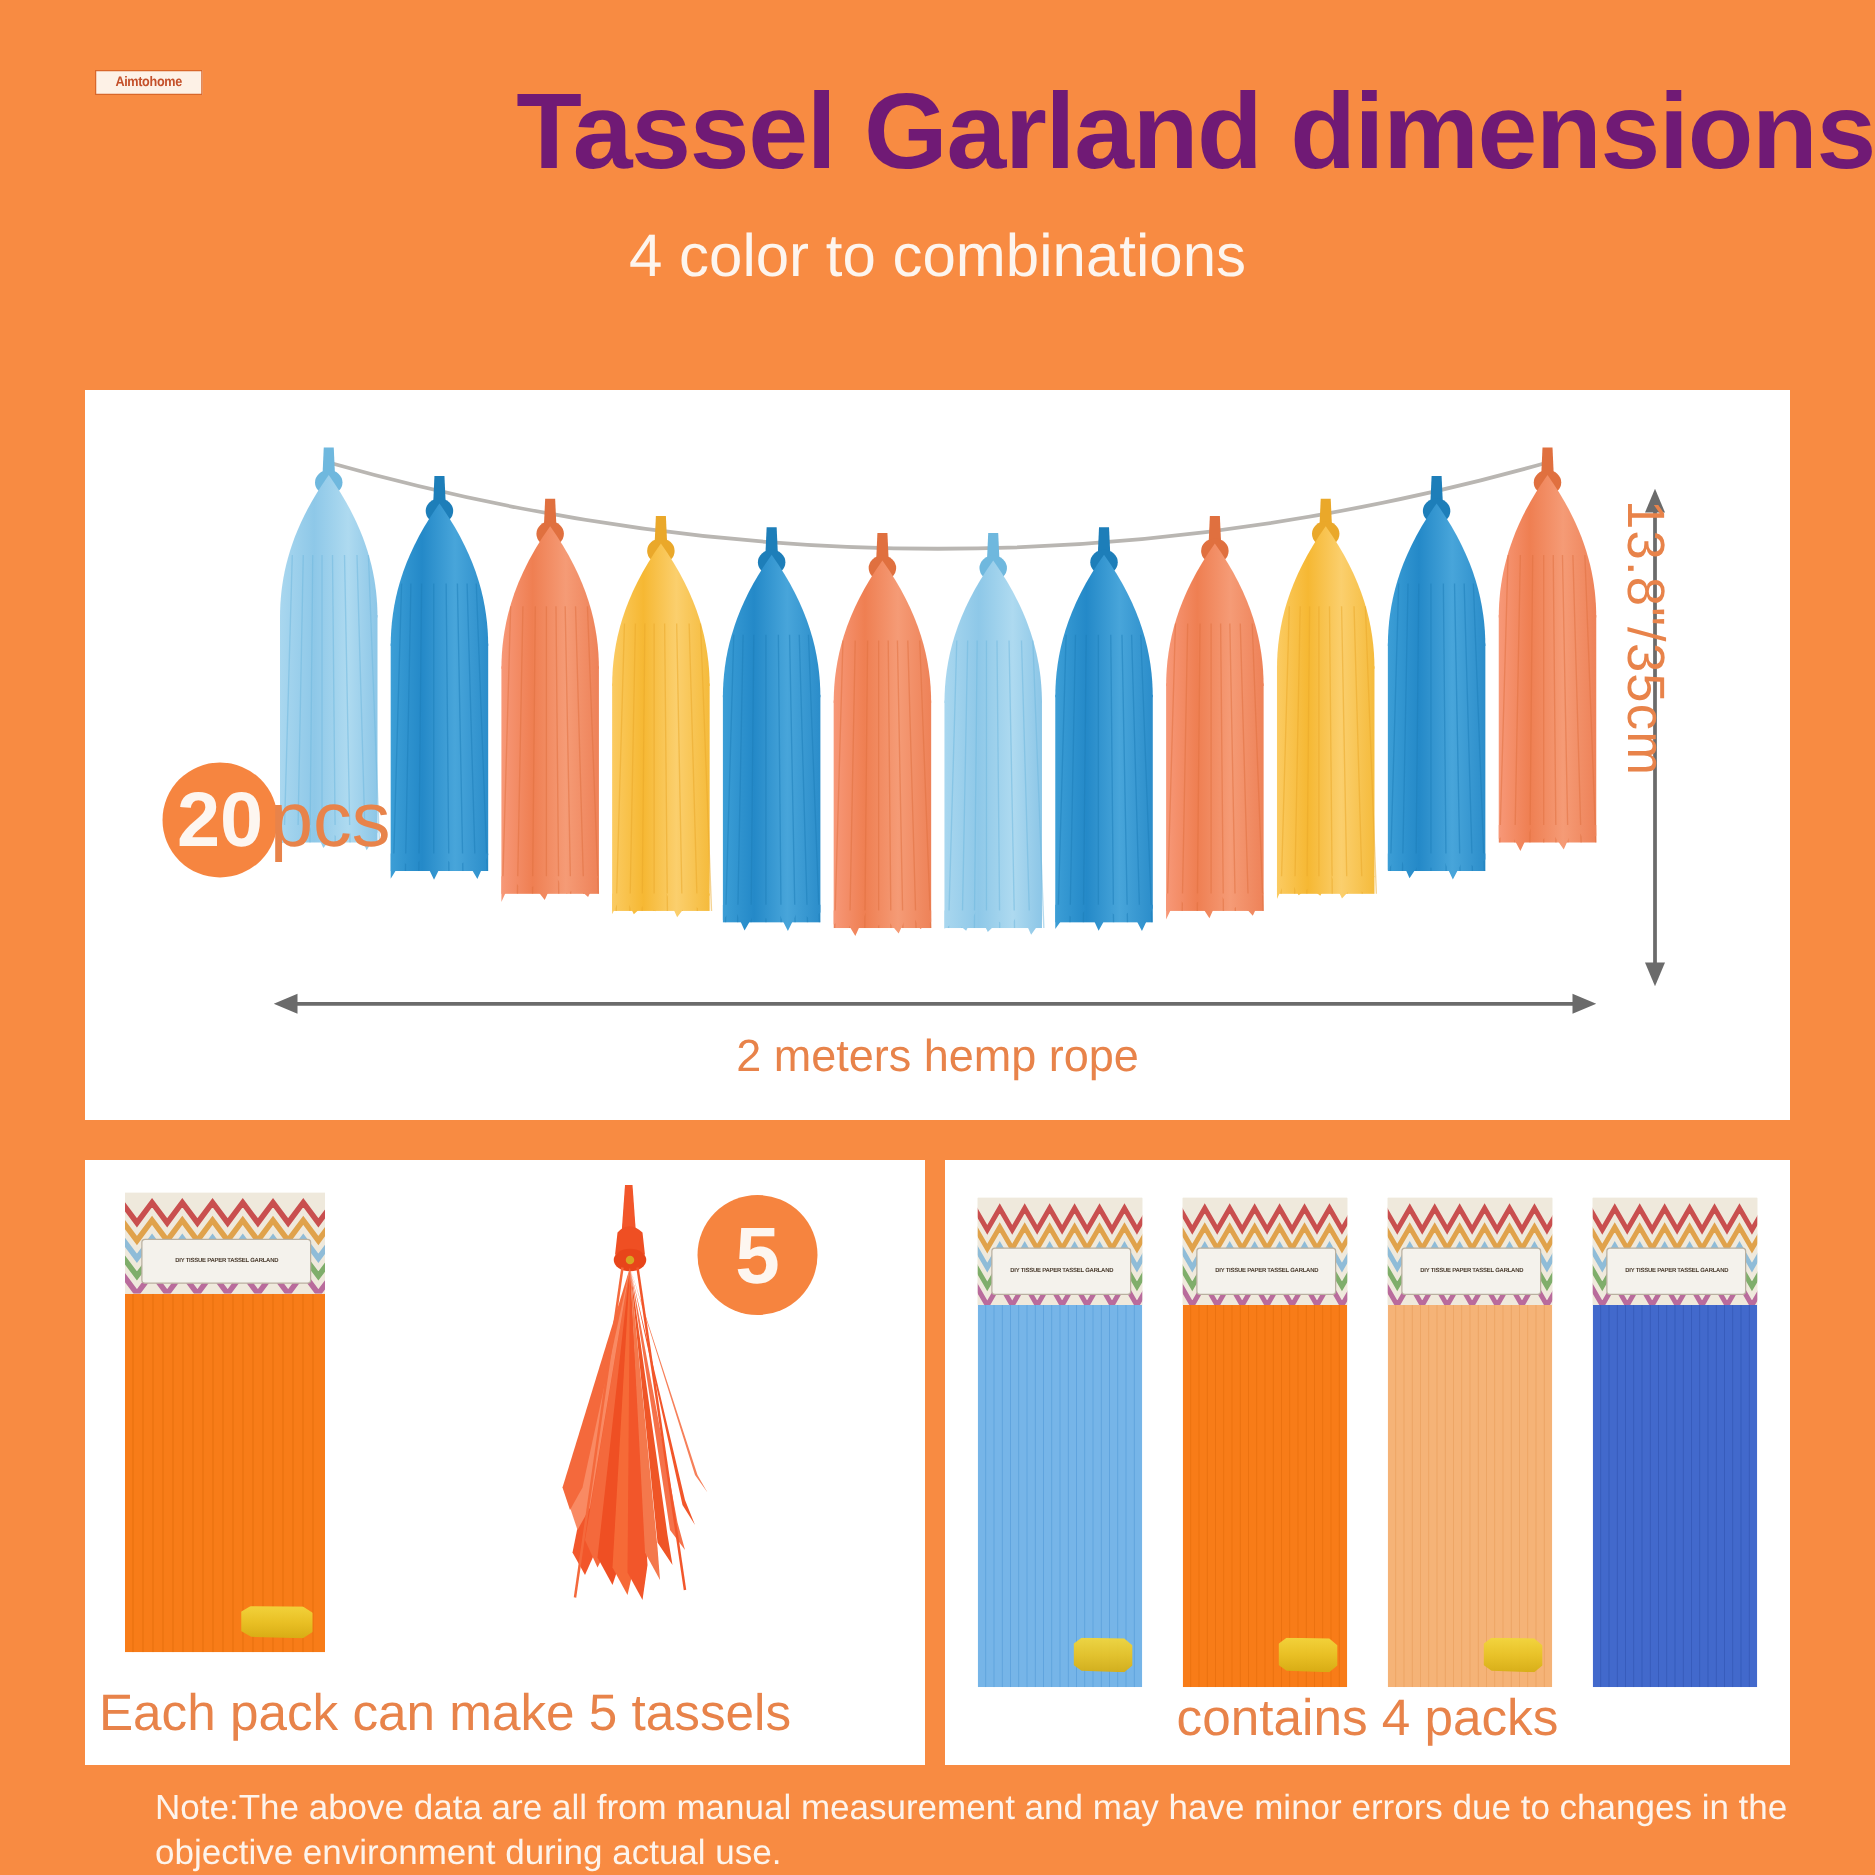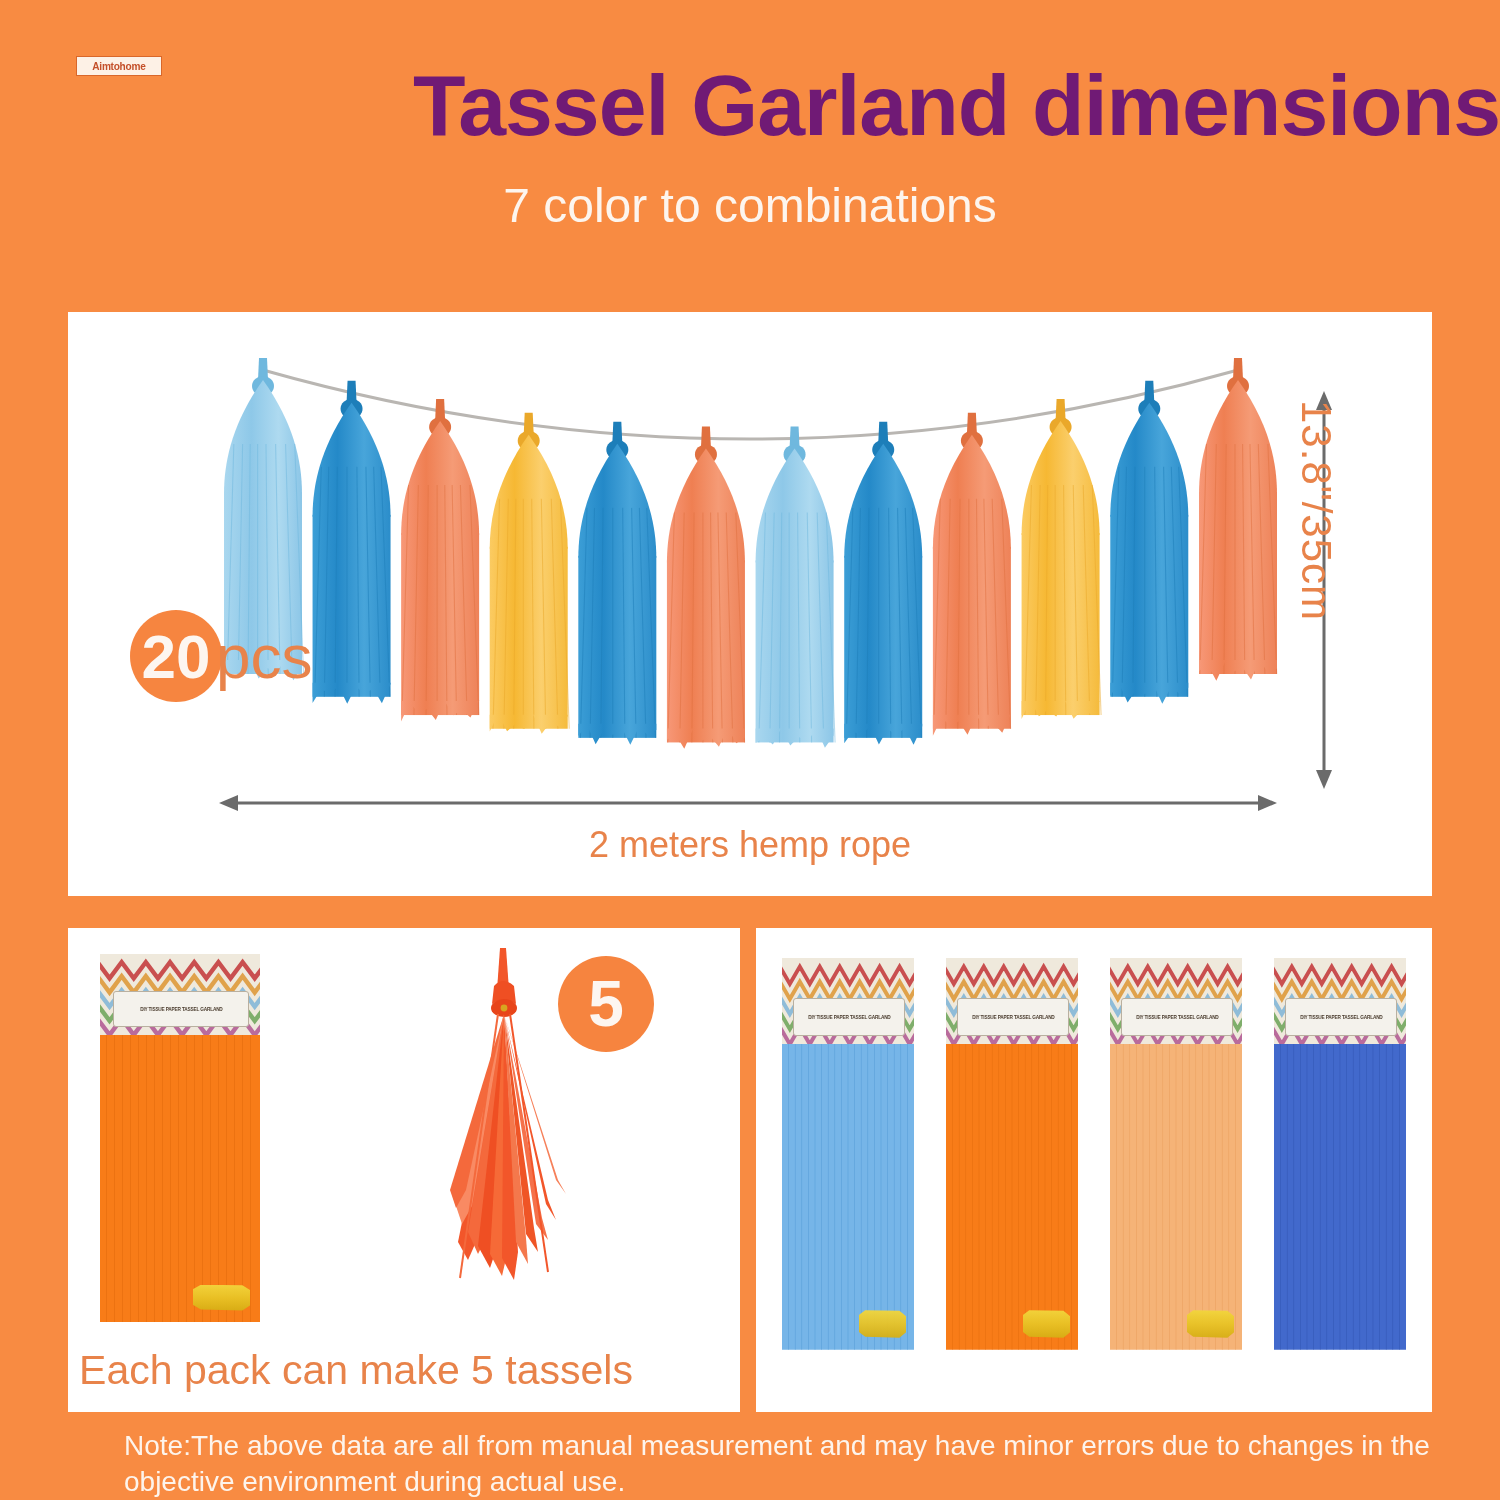--- a/index.html
+++ b/index.html
@@ -282,21 +282,21 @@
 <body>
 
 <div id="header">
 
   <div id="brand-logo">
     <span id="brand-logo-text">Aimtohome</span>
     <span id="brand-logo-tm">®</span>
   </div>
 
   <div id="page-title">Tassel Garland dimensions</div>
-  <div id="page-subtitle">7 color to combinations</div>
+  <div id="page-subtitle">4 color to combinations</div>
 </div>
 
 <div id="garland-panel">
 
   <div id="garland-stage">
     <svg id="garland-svg" width="1364" height="584" viewBox="0 0 1364 584">
       <defs>
         <linearGradient id="gLB" x1="0" y1="0" x2="1" y2="0">
           <stop offset="0%" stop-color="#a9d7ef"></stop>
           <stop offset="35%" stop-color="#8ec8e8"></stop>
@@ -812,15 +812,16 @@
               <line x1="80" y1="0" x2="80" y2="100"></line>
               <line x1="85" y1="0" x2="85" y2="100"></line>
               <line x1="90" y1="0" x2="90" y2="100"></line>
               <line x1="95" y1="0" x2="95" y2="100"></line>
             </g>
         </svg>
 
       </div>
     </div>
     </div>
+  <div id="packs-panel-caption">contains 4 packs</div>
 </div>
 
 <div id="note">Note:The above data are all from manual measurement and may have minor errors due to changes in the objective environment during actual use.</div>
 
 </body></html>

